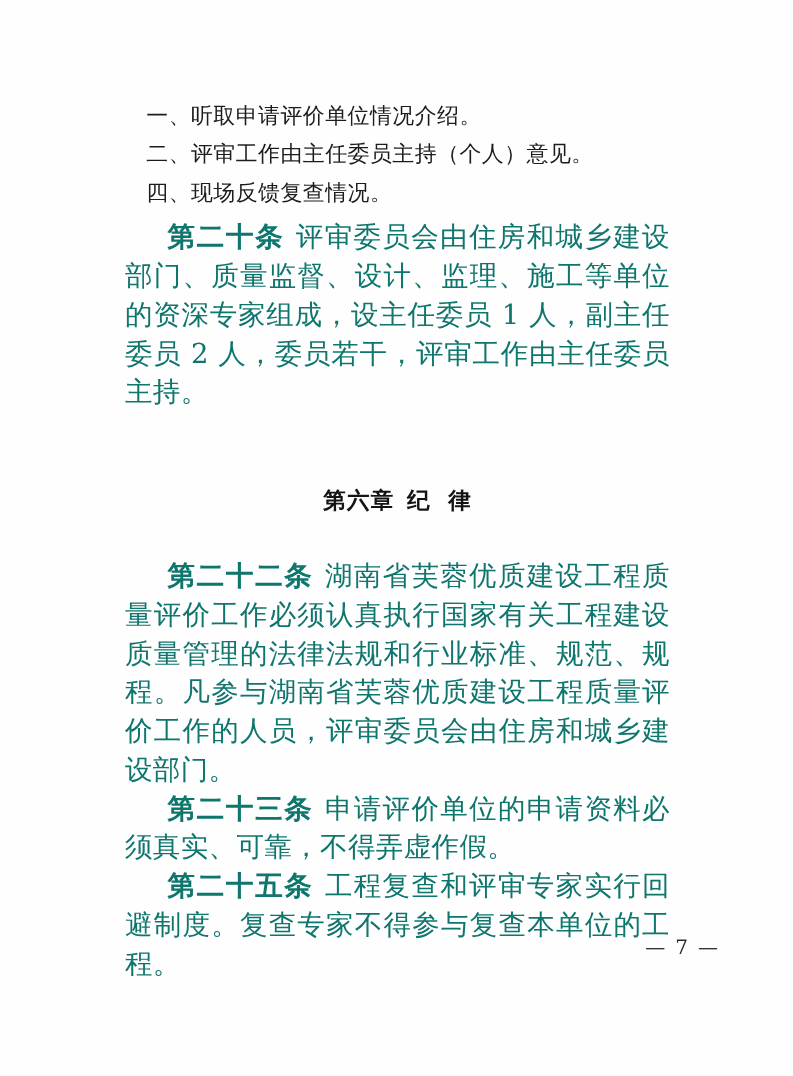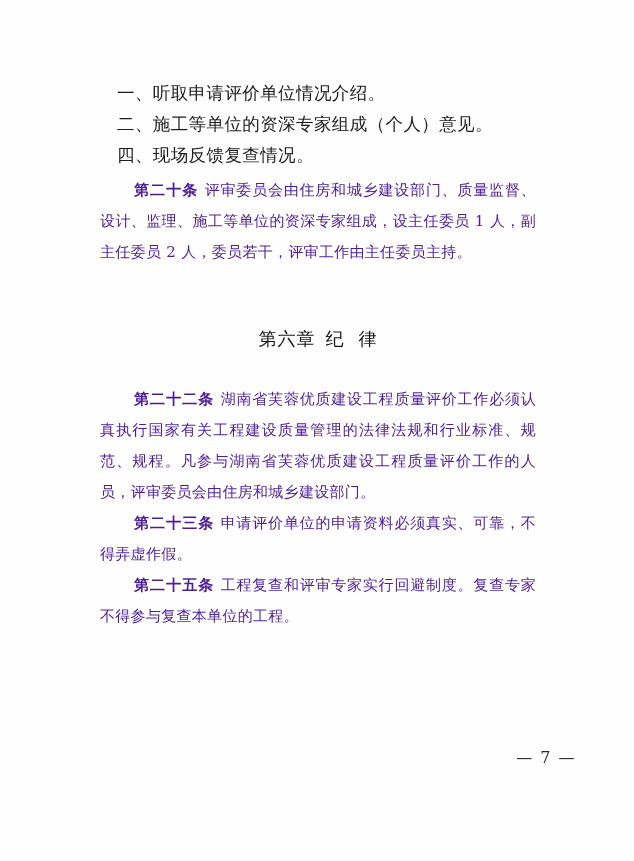--- a/index.html
+++ b/index.html
@@ -37,47 +37,47 @@
     font-size: 17.5px;
     line-height: 31px;
     letter-spacing: 0.4px;
     text-indent: 17px;
     white-space: nowrap;
     color: #1c1c1c;
   }
 
   
   .para {
-    font-size: 15px;
+    font-size: 22px;
     line-height: 31px;
     letter-spacing: 0.3px;
     text-indent: 34px;
     text-align: justify;
     text-justify: inter-ideograph;
-    color: #4c1d95;
+    color: #0f766e;
     margin: 0;
   }
 
   .para .label {
     font-weight: bold;
     letter-spacing: 0.6px;
   }
 
   .para .label::after {
     content: " ";
     display: inline;
   }
 
   .spacer-small { height: 4px; }
   .spacer-chapter-top { height: 56px; }
   .spacer-chapter-bottom { height: 30px; }
 
   .chapter-heading {
     font-size: 18px;
-    font-weight: normal;
+    font-weight: bold;
     text-align: center;
     letter-spacing: 1px;
     line-height: 30px;
     color: #141414;
   }
   .chapter-heading .ch-gap {
     display: inline-block;
     width: 10px;
   }
   .chapter-heading .ch-space {
@@ -97,21 +97,21 @@
 </style>
 </head>
 <body>
 
 <div class="page">
 
   <div class="content">
 
     <div>
       <div class="list-line">一、听取申请评价单位情况介绍。</div>
-      <div class="list-line">二、施工等单位的资深专家组成（个人）意见。</div>
+      <div class="list-line">二、评审工作由主任委员主持（个人）意见。</div>
       <div class="list-line">四、现场反馈复查情况。</div>
     </div>
 
     <div class="spacer-small"></div>
 
     <p class="para"><span class="label">第二十条</span><span>评审委员会由住房和城乡建设部门、质量监督、设计、监理、施工等单位的资深专家组成，设主任委员 1 人，副主任委员 2 人，委员若干，评审工作由主任委员主持。</span></p>
 
 
     <div class="spacer-chapter-top"></div>
 

